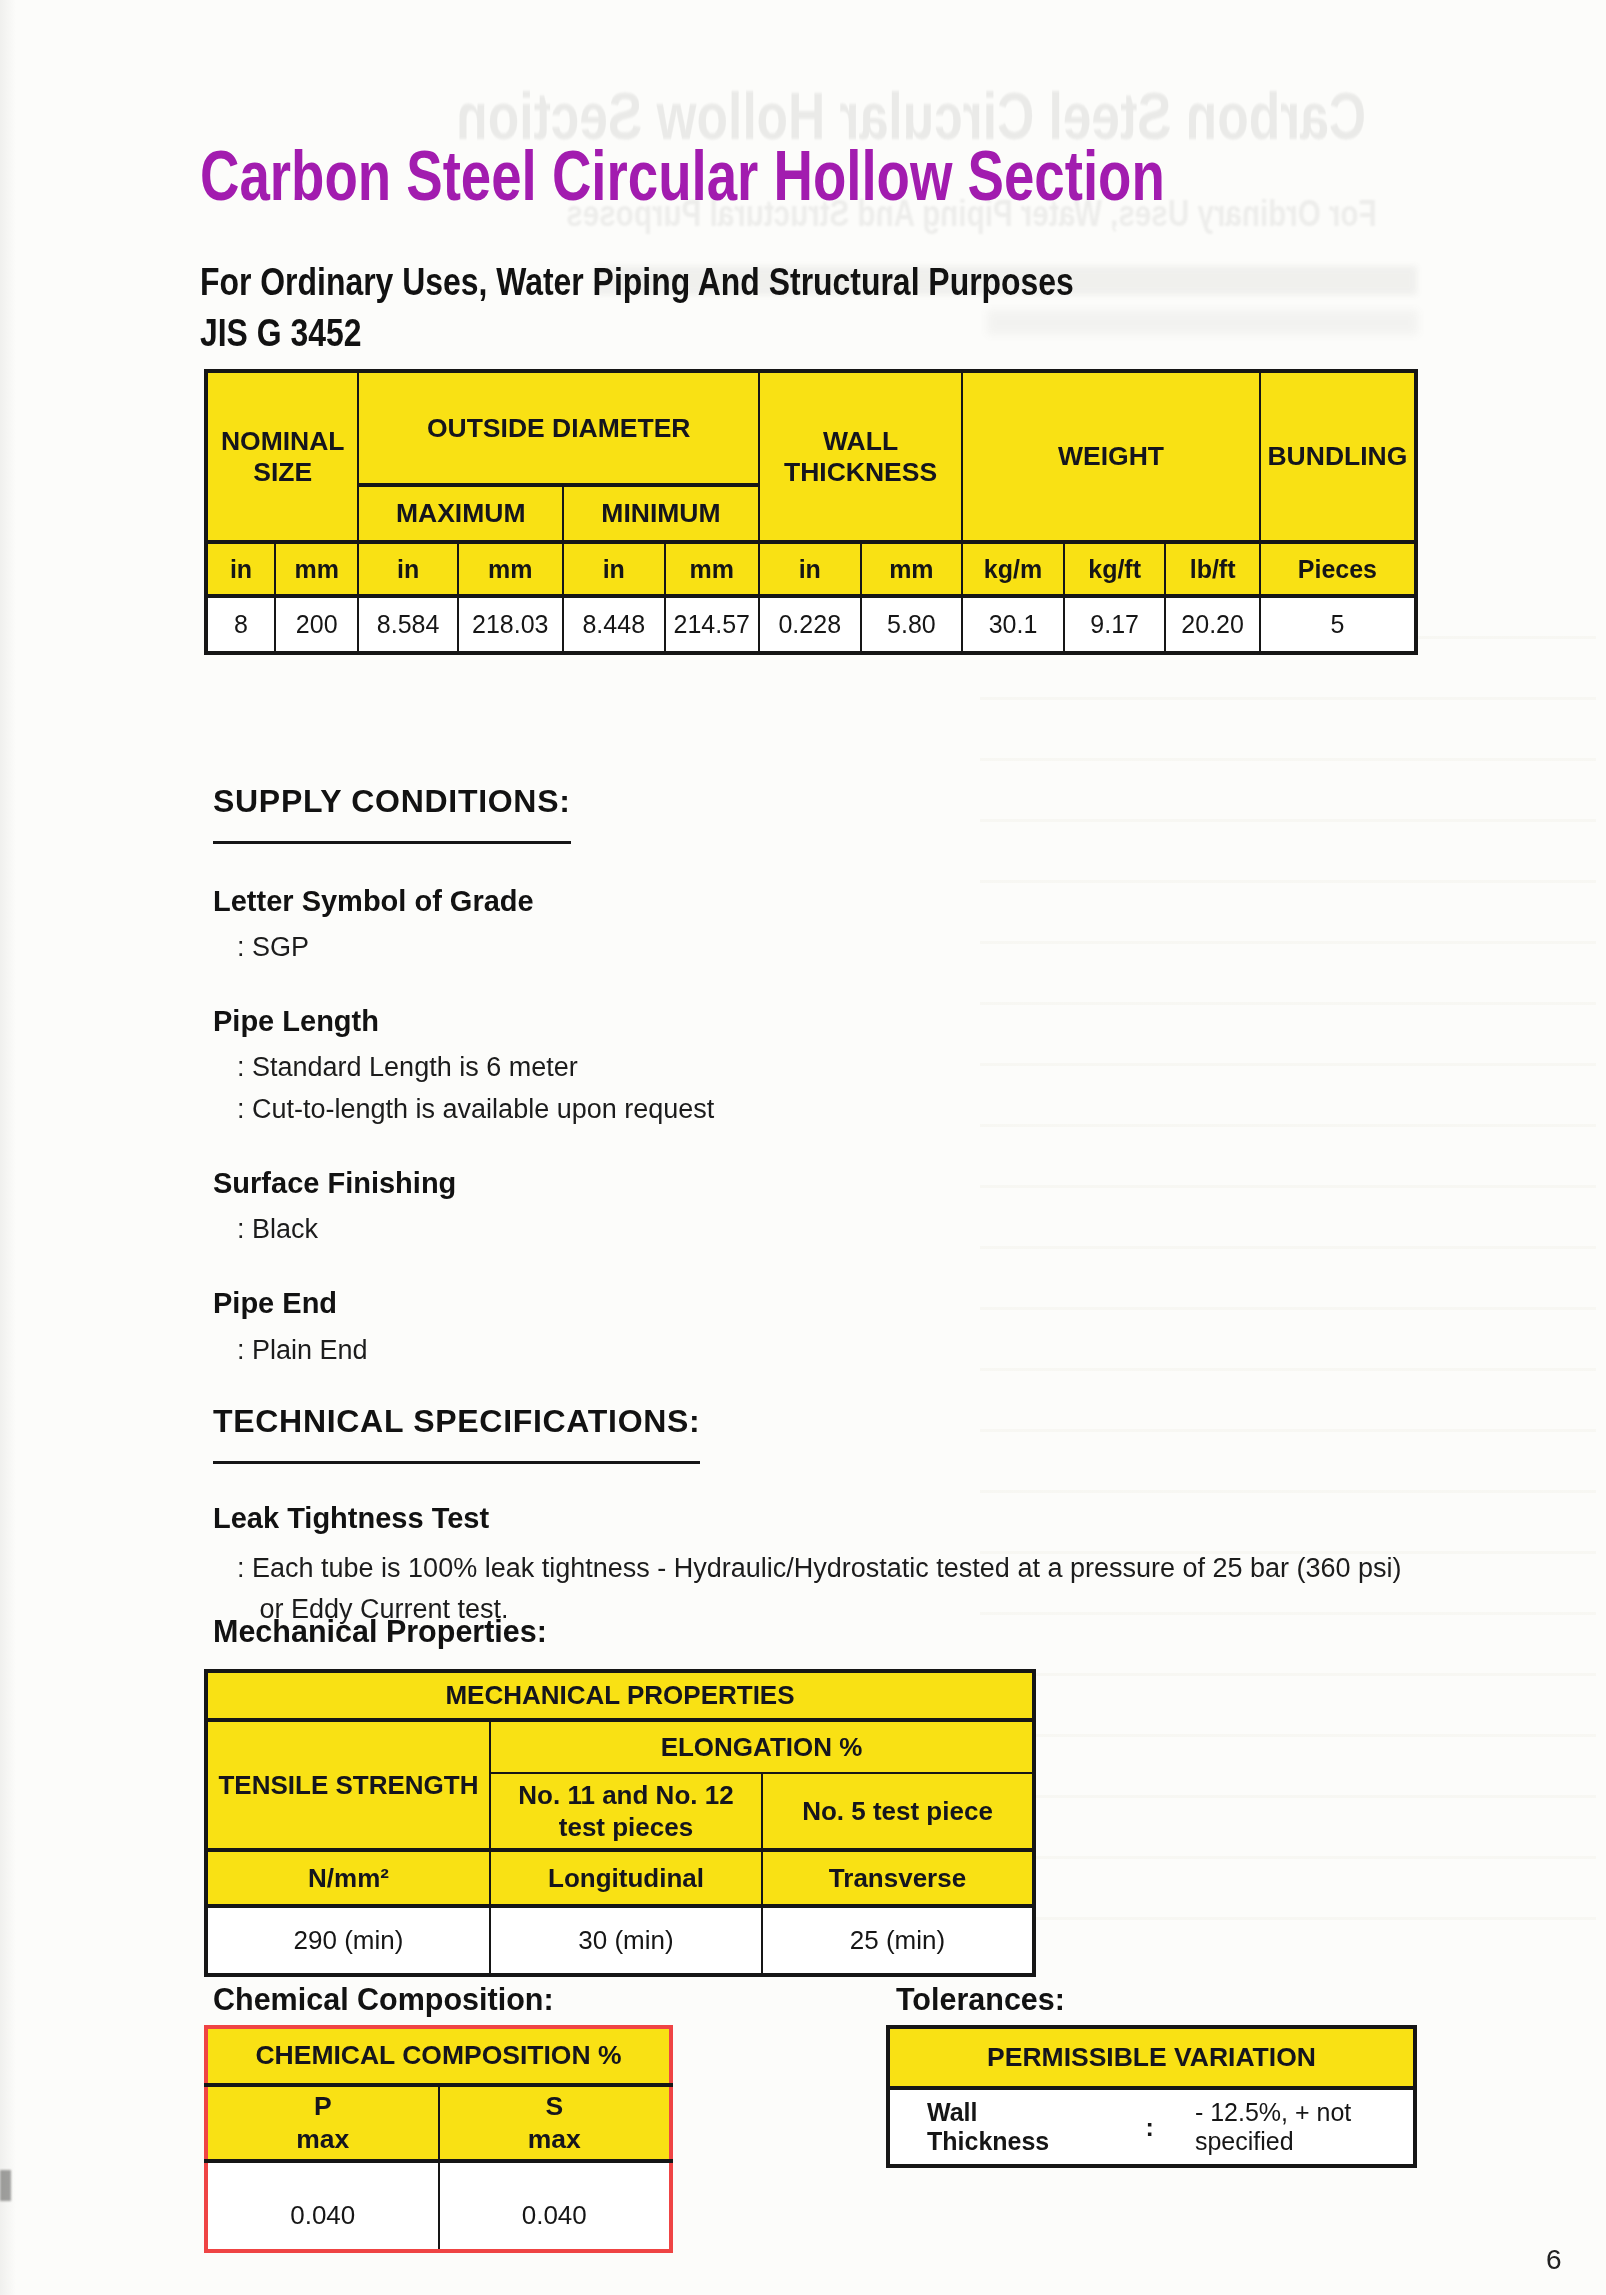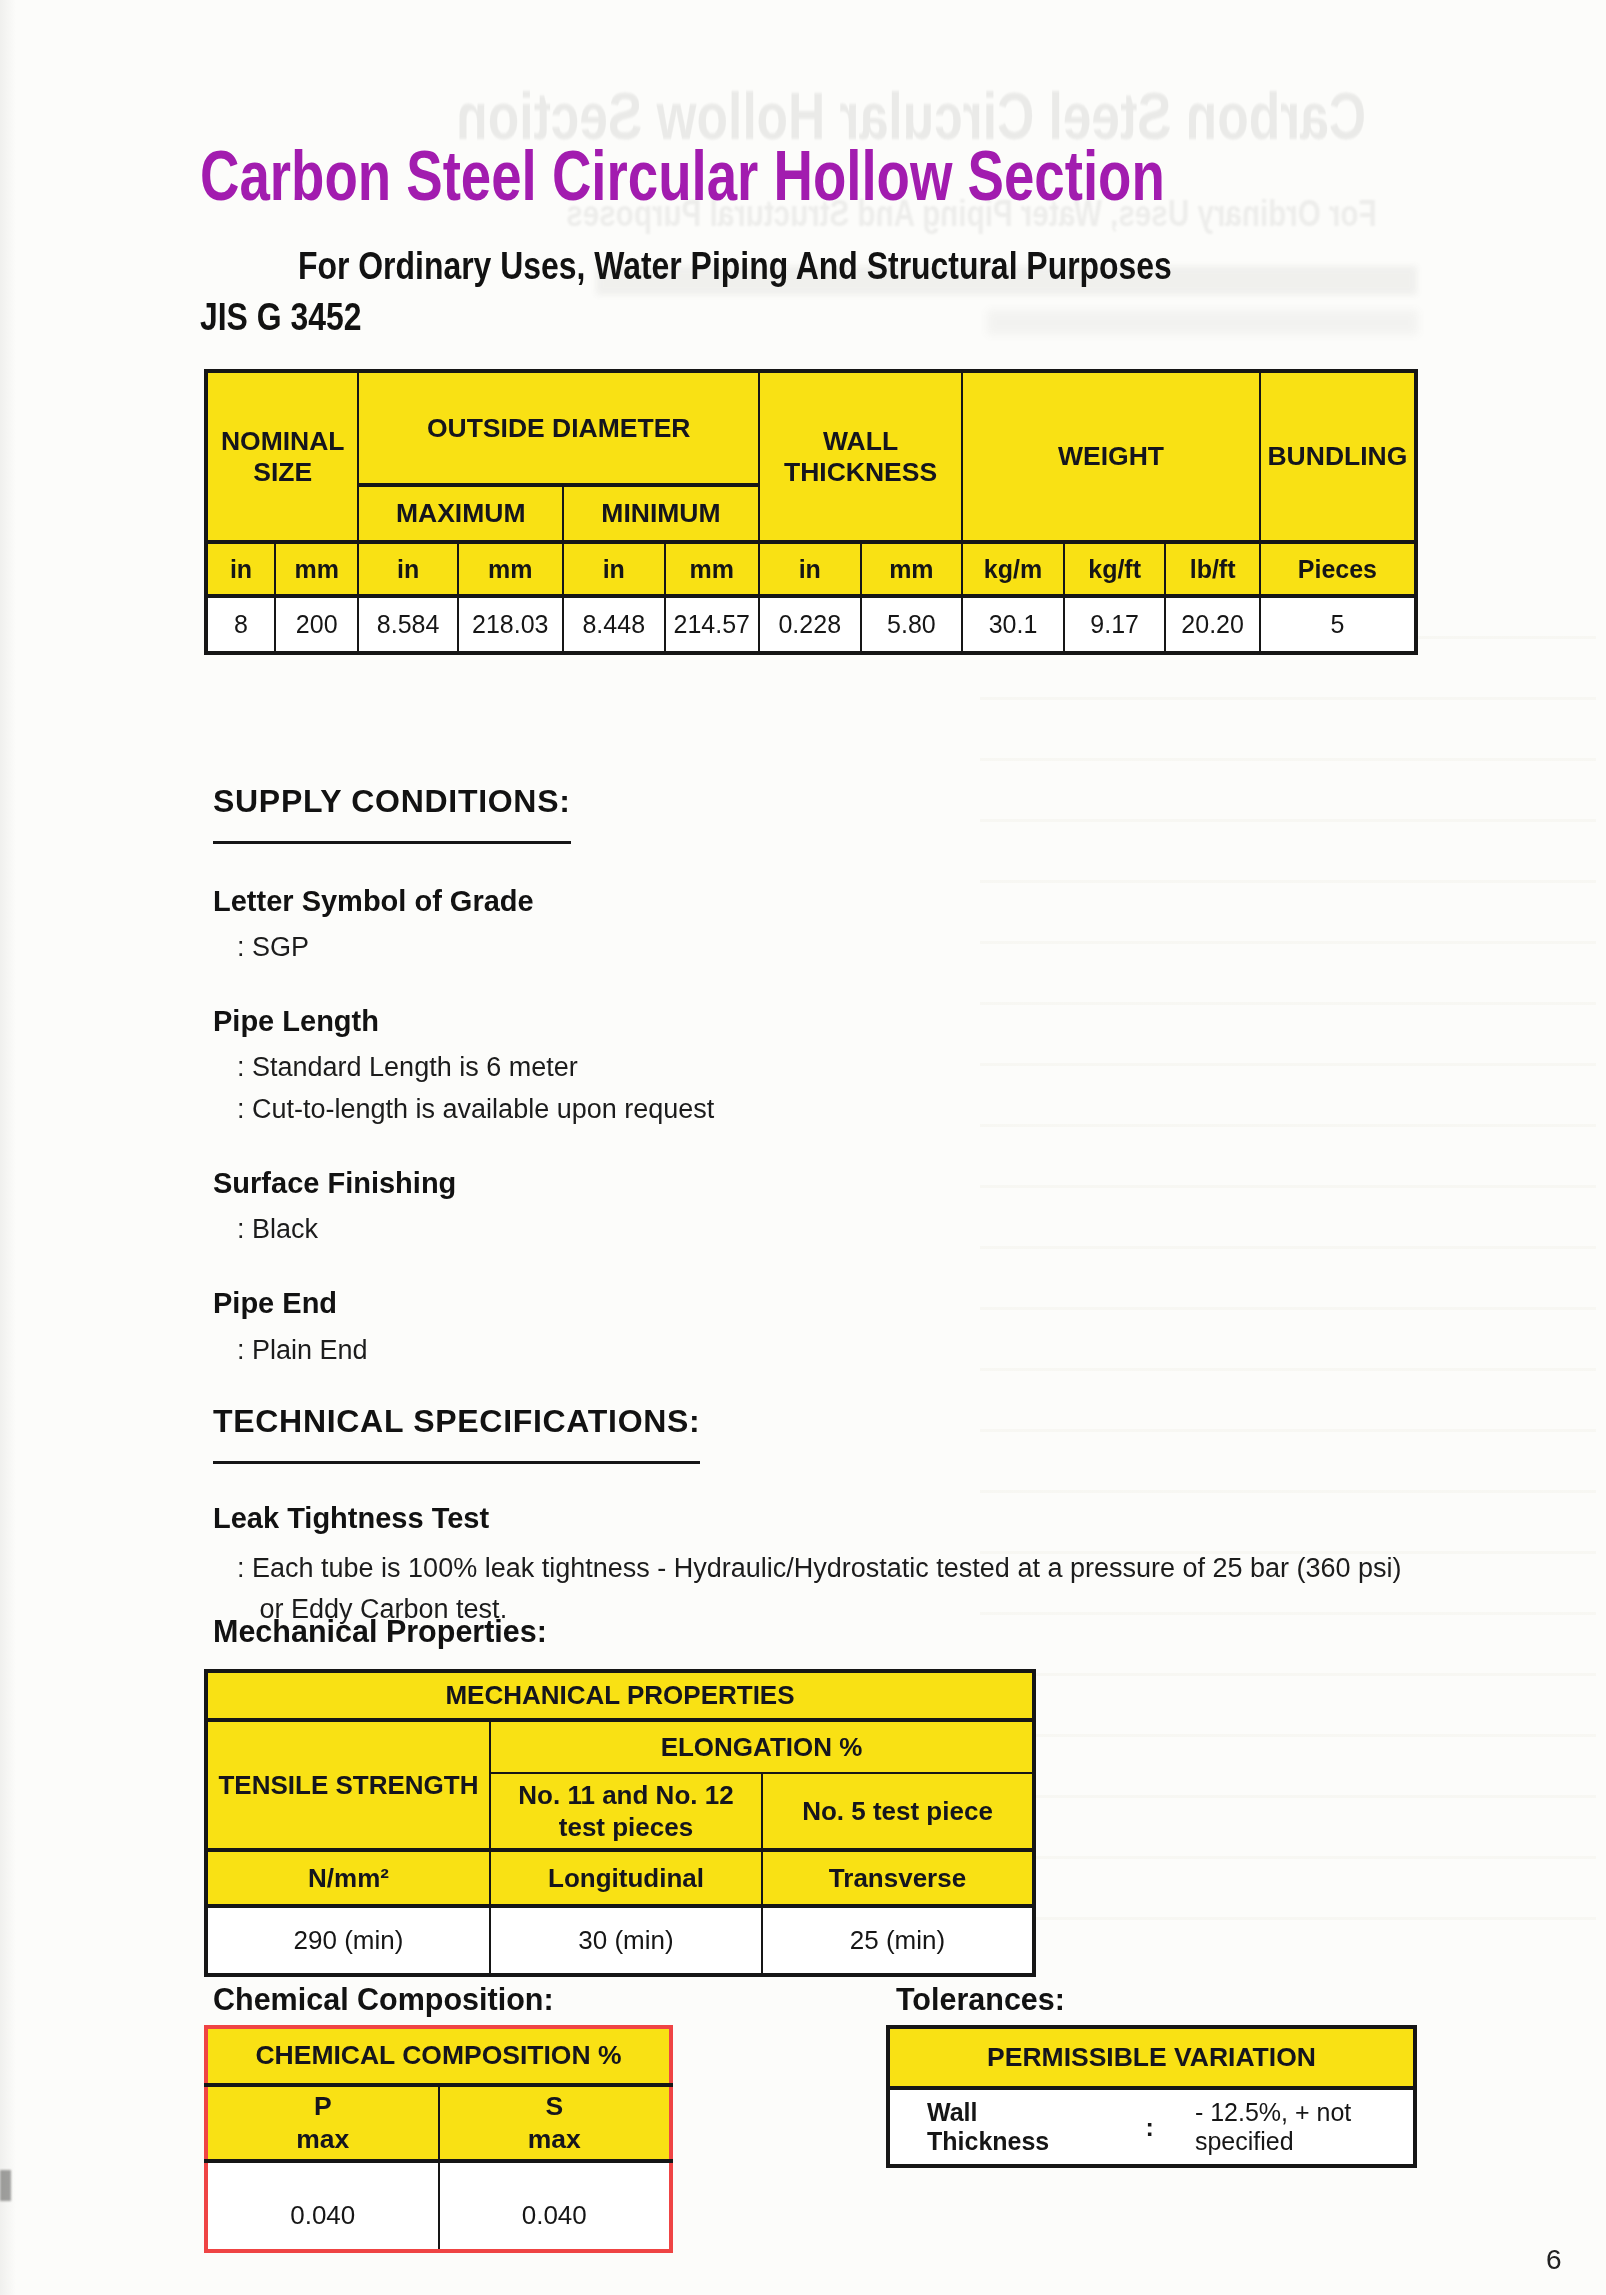--- a/index.html
+++ b/index.html
@@ -27,21 +27,21 @@
   .ghost-band2{position:absolute;left:987px;top:310px;width:431px;height:25px;
     background:#6a6a66;opacity:.06;filter:blur(4px);}
   .bleed{position:absolute;left:980px;top:636px;width:616px;height:1312px;
     background:repeating-linear-gradient(180deg,rgba(140,130,70,.05) 0 3.3px,rgba(0,0,0,0) 3.3px 61px);
     opacity:.8;}
   
   .titleblock{position:absolute;left:200px;top:140px;z-index:2;}
   .cond{display:inline-block;transform-origin:0 50%;white-space:nowrap;}
   .h-title{font-size:70px;font-weight:bold;line-height:1.05;color:#a21caf;}
   .h-title .cond{transform:scaleX(.78);}
-  .h-sub{font-size:38px;font-weight:bold;margin-top:28px;line-height:1.3;color:#121212;text-align:center;}
+  .h-sub{font-size:38px;font-weight:bold;margin-top:44px;line-height:1.3;color:#121212;}
   .h-sub .cond,.h-std .cond{transform:scaleX(.84);}
   .h-std{font-size:38px;font-weight:bold;margin-top:4px;line-height:1.2;color:#121212;}
   
   table{border-collapse:collapse;table-layout:fixed;z-index:2;}
   th,td{border:2px solid #161616;text-align:center;vertical-align:middle;
     padding:0 4px;overflow:hidden;}
   th{font-weight:bold;color:#15151d;}
   .yellow{background:#f9e114;}
   .white{background:#ffffff;}
   
@@ -209,21 +209,21 @@
       </div>
     </div>
   </section>
 
   <section class="section" style="top:1403px;">
     <span class="sec-heading">TECHNICAL SPECIFICATIONS:</span>
     <div class="group" style="margin-top:38px;">
       <div class="group-title">Leak Tightness Test</div>
       <div class="leak-body">
         <div class="l1">: Each tube is 100% leak tightness - Hydraulic/Hydrostatic tested at a pressure of 25 bar (360 psi)</div>
-        <div class="l2">or Eddy Carbon test.</div>
+        <div class="l2">or Eddy Current test.</div>
       </div>
     </div>
   </section>
 
   <div class="block-label" style="left:213px;top:1614px;">Mechanical Properties:</div>
   <table class="mech">
     <colgroup>
       <col style="width:34.3%">
         <col style="width:32.85%">
         <col style="width:32.85%">

